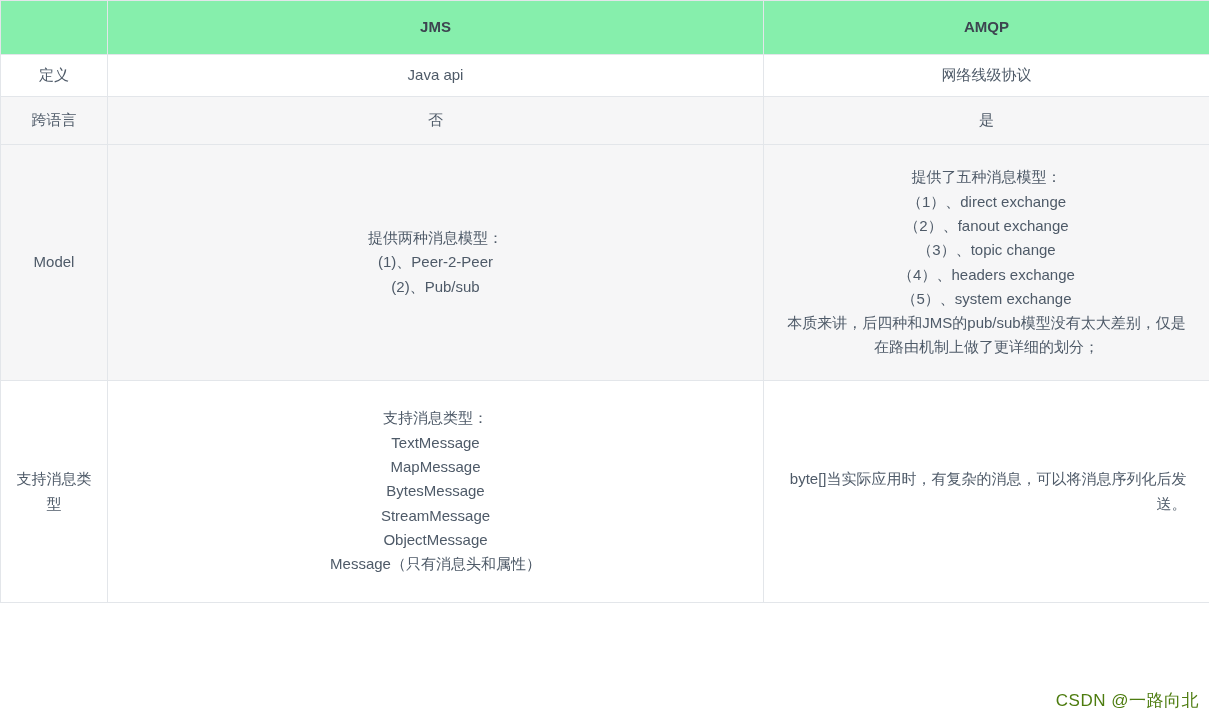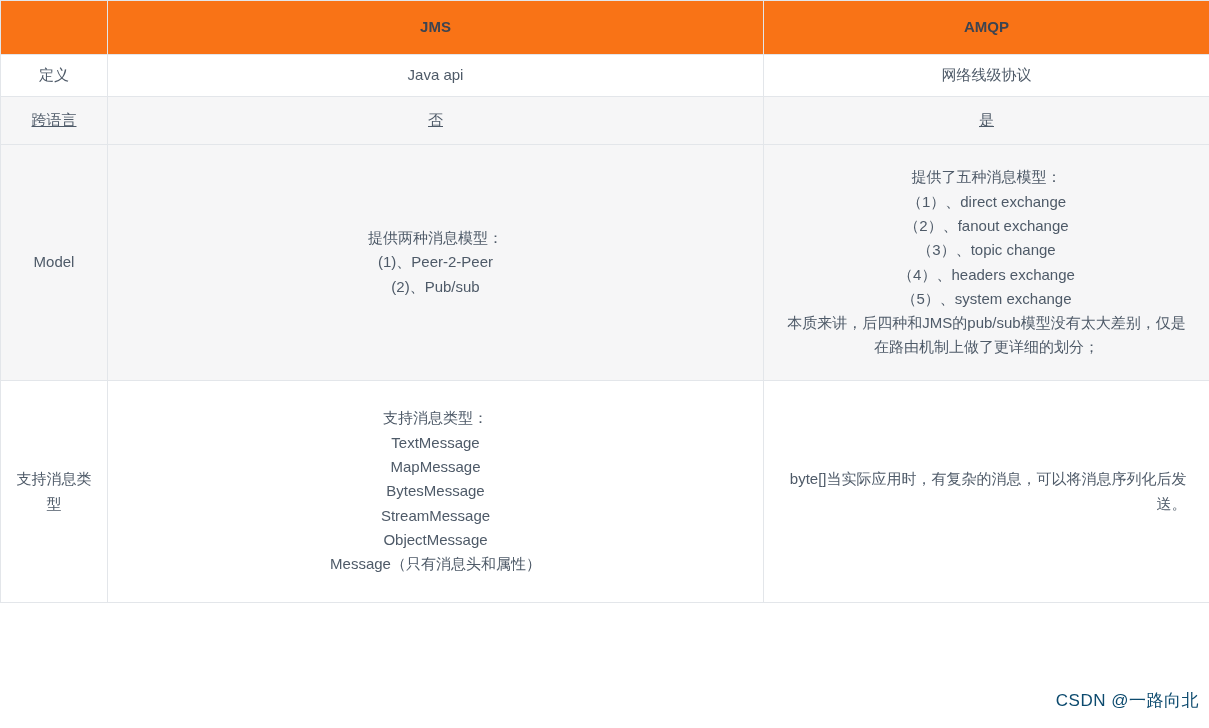--- a/index.html
+++ b/index.html
@@ -39,36 +39,36 @@
     text-align: center;
     vertical-align: middle;
     color: #4e5a68;
     line-height: 1.62;
     padding: 8px 10px;
     box-sizing: border-box;
     word-wrap: break-word;
   }
 
   table.cmp thead th {
-    background: #f97316;
+    background: #86efac;
     font-weight: bold;
     color: #3d4450;
     height: 54px;
     font-size: 15px;
   }
 
   table.cmp tbody tr.stripe > td {
     background: #f6f6f7;
   }
   table.cmp tbody tr.plain > td {
     background: #ffffff;
   }
 
   .r-def > td   { height: 42px; }
-  .r-lang > td  { height: 48px; text-decoration: underline; }
+  .r-lang > td  { height: 48px; }
   .r-plat > td  { height: 48px; }
   .r-model > td { height: 236px; }
   .r-msg > td   { height: 222px; }
   .r-sum > td   { height: 74px; }
 
   .cell-lines {
     display: block;
   }
   .cell-lines .ln {
     display: block;
@@ -85,21 +85,21 @@
 
   .label-cell {
     font-size: 15px;
   }
 
   .watermark {
     position: absolute;
     right: 10px;
     bottom: 16px;
     font-size: 17px;
-    color: #0c4a6e;
+    color: #4d7c0f;
     letter-spacing: 0.5px;
     white-space: nowrap;
     pointer-events: none;
     font-family: "Liberation Sans", "DejaVu Sans", sans-serif;
   }
 </style>
 </head>
 <body>
 
 <div class="table-wrap">

